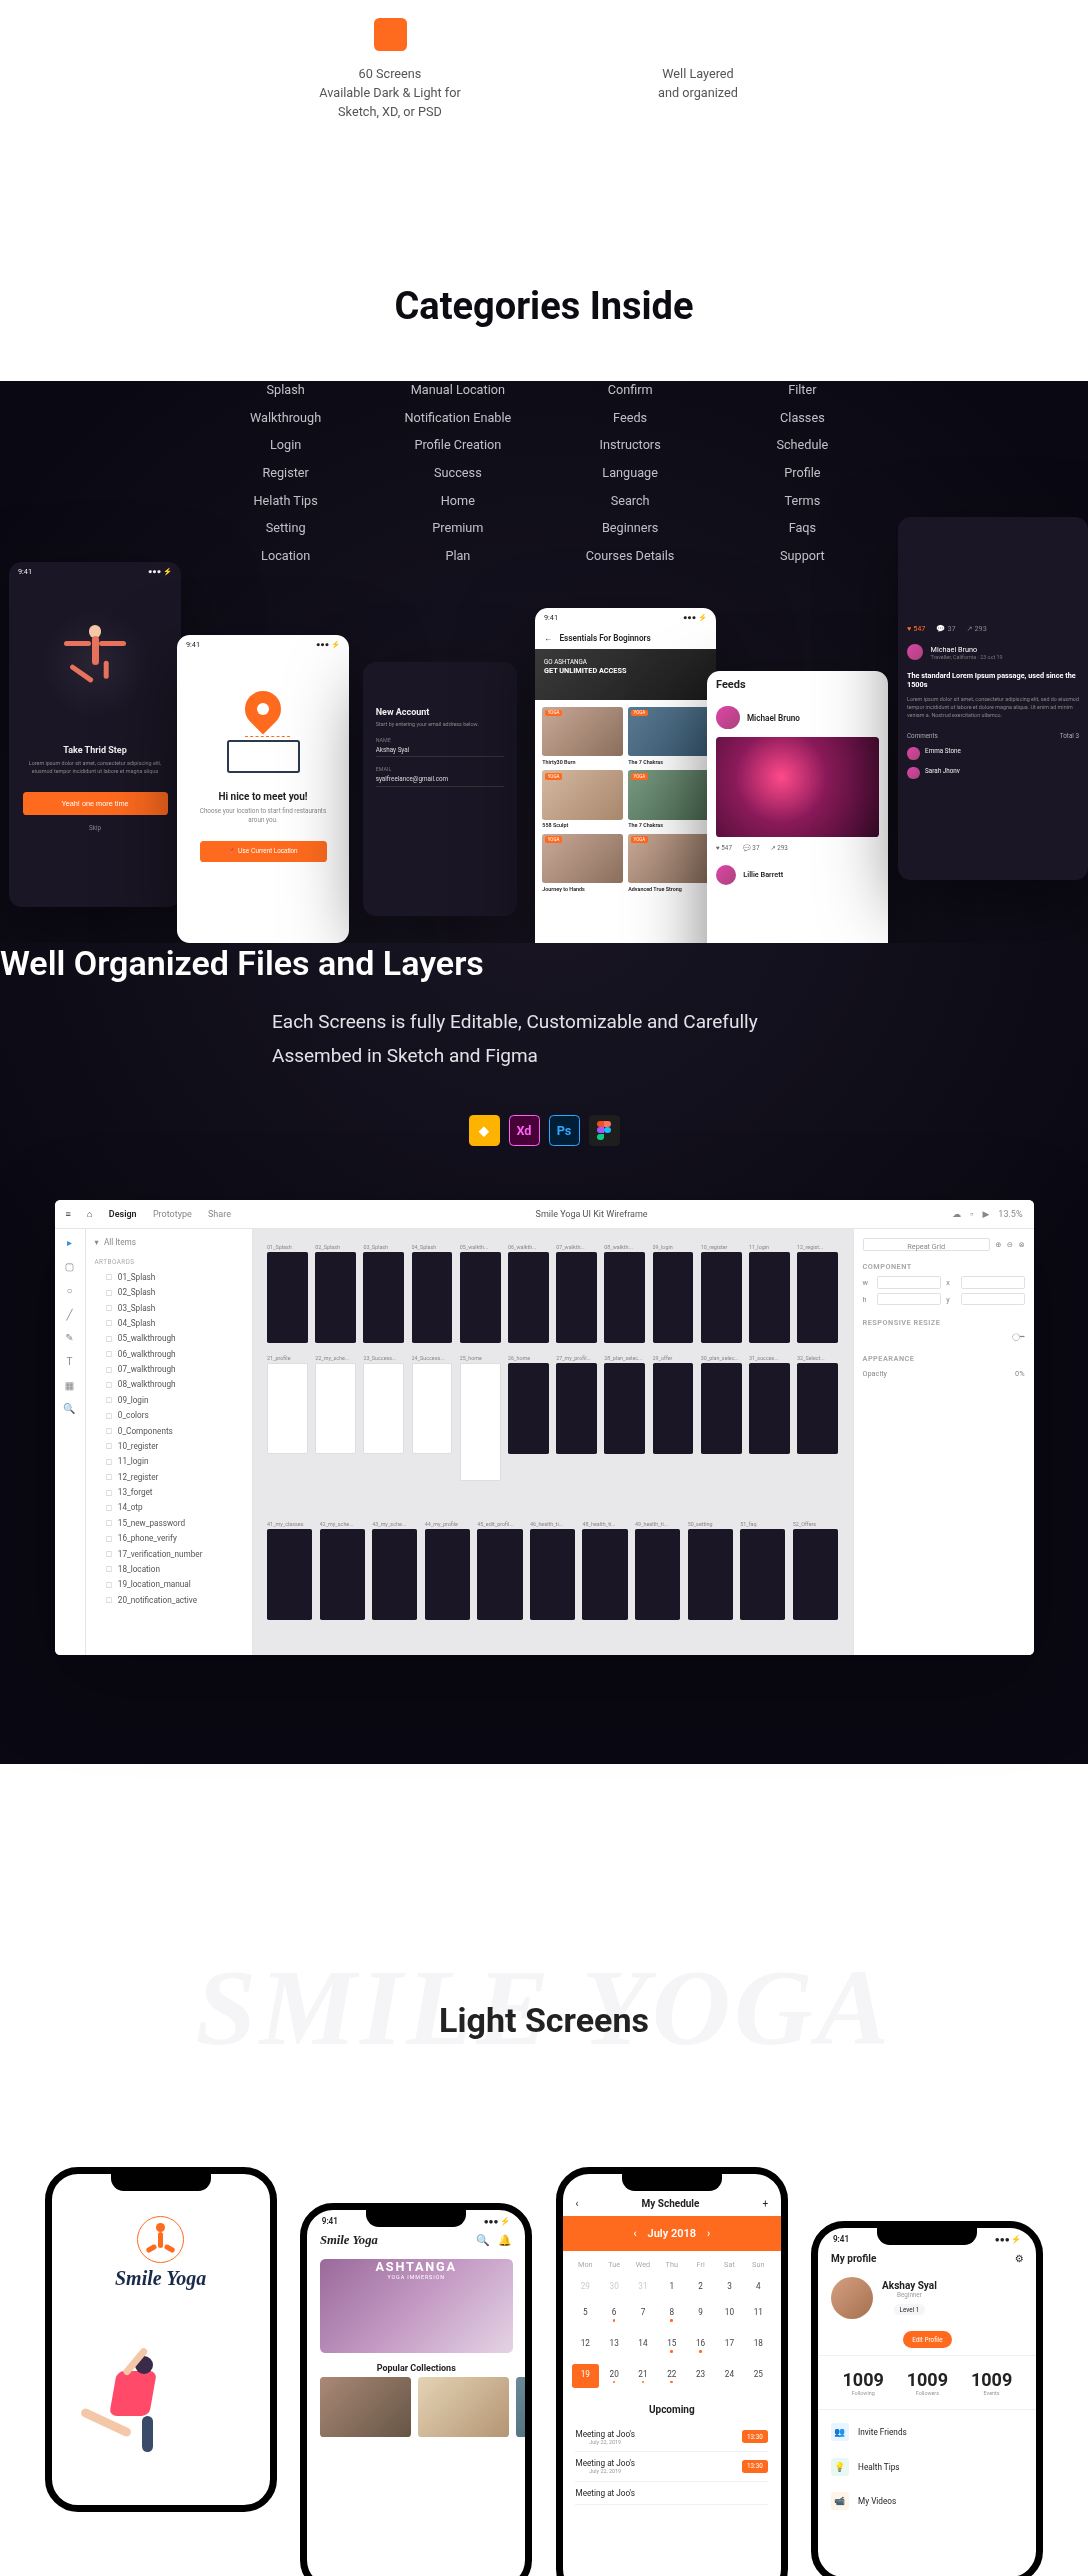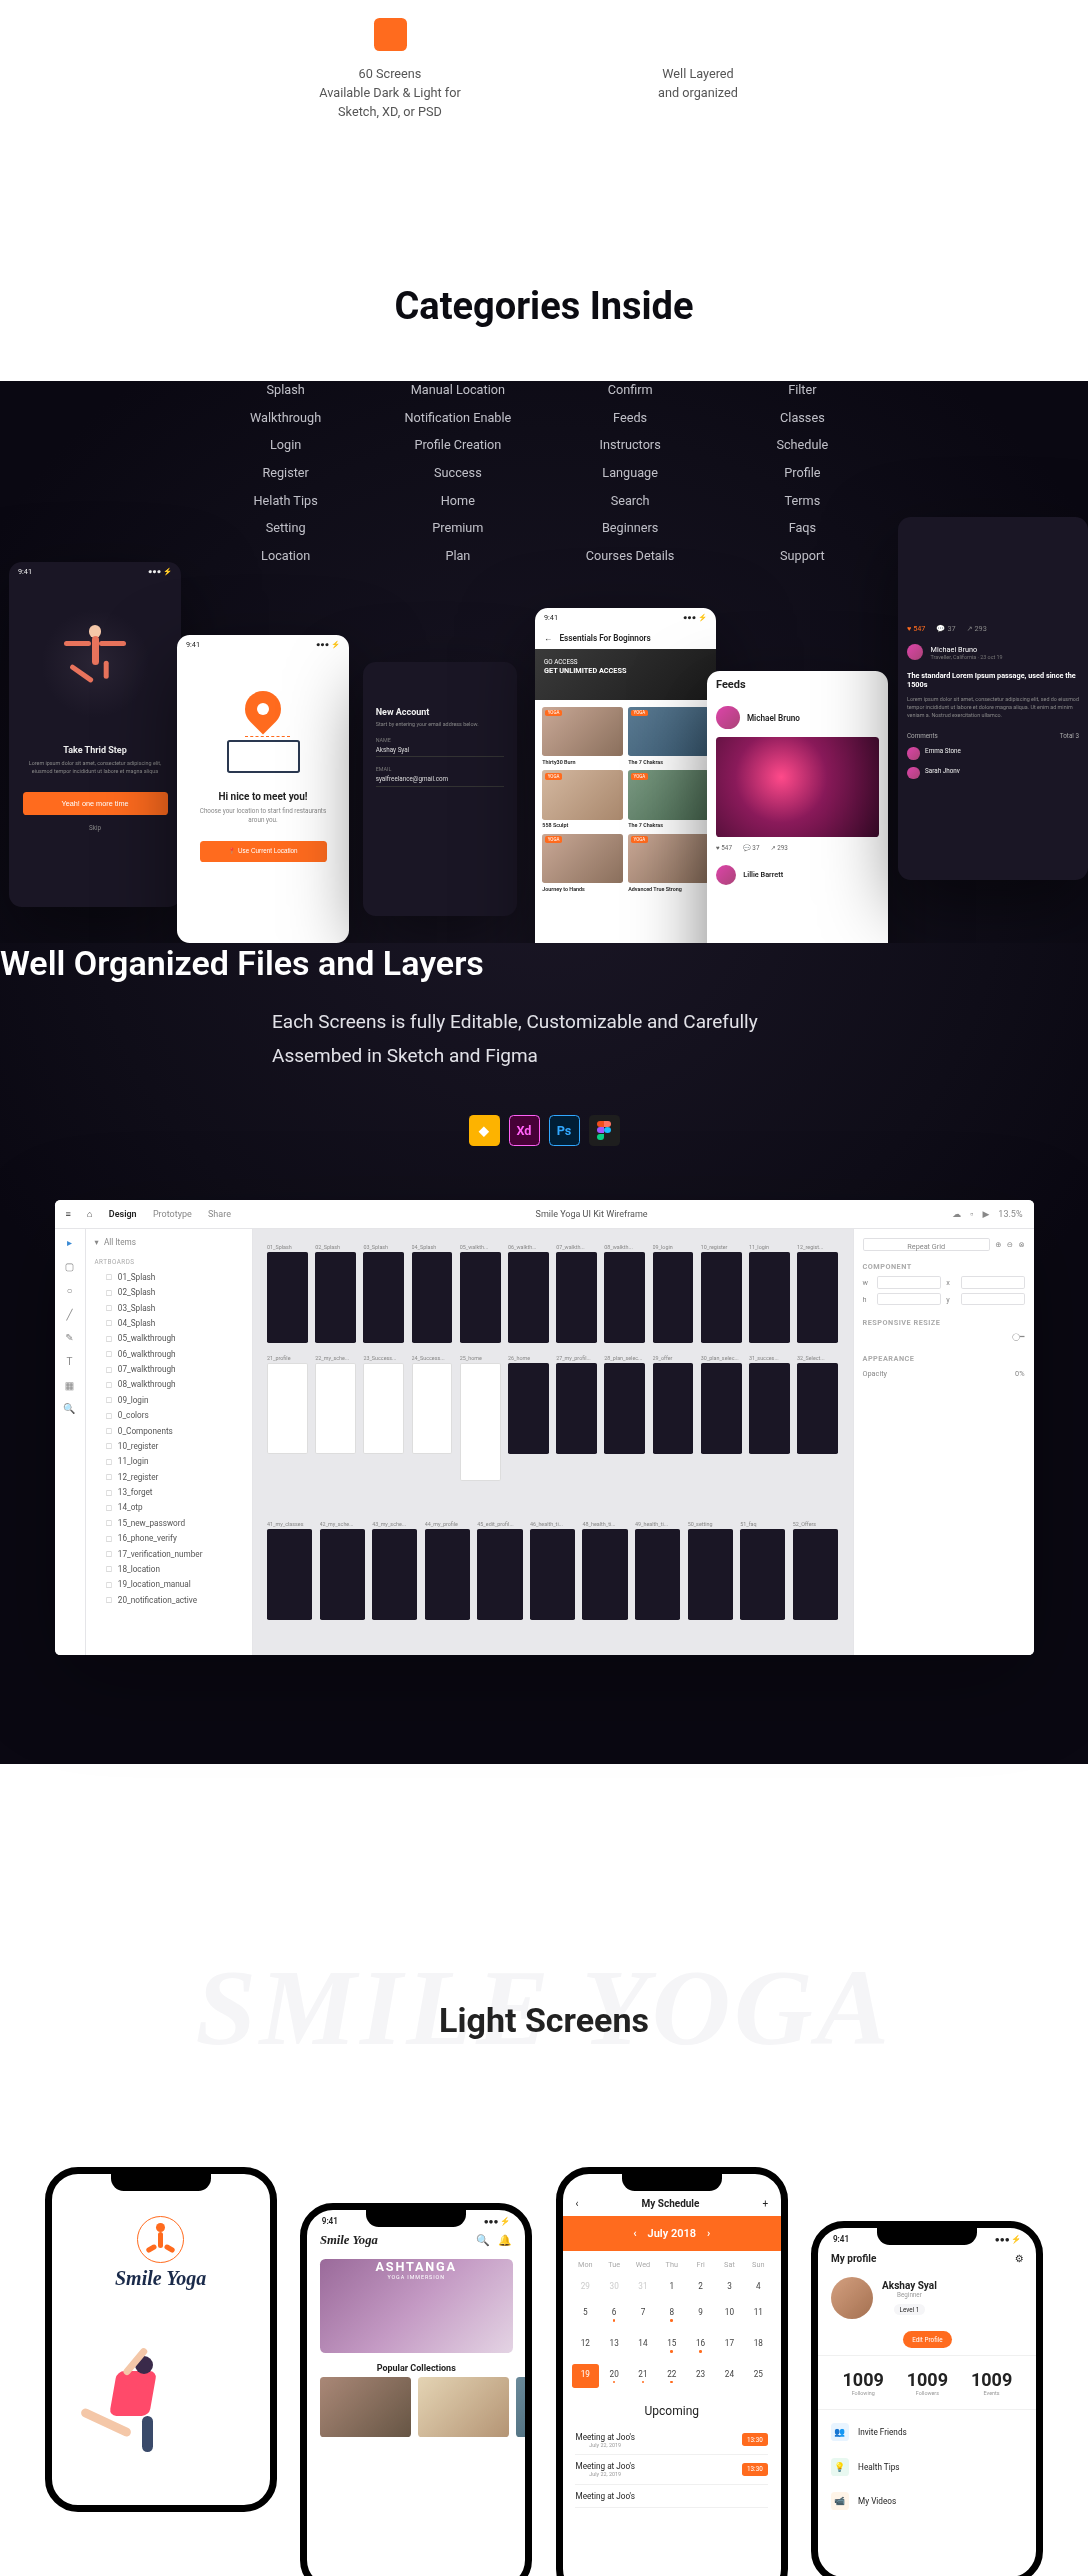--- a/index.html
+++ b/index.html
@@ -193,21 +193,21 @@
 .d3-head-title{font-weight:700}
 .d3-month{background:#ff6b1e;color:#fff;padding:11px 0;display:flex;justify-content:center;align-items:center;gap:11px;font-size:11px;font-weight:600}
 .cal{padding:9px 9px}
 .cal-row{display:grid;grid-template-columns:repeat(7,1fr);text-align:center;font-size:8.2px;margin-bottom:7.3px;gap:1.8px}
 .cal-head{color:#aaa;font-size:7.3px}
 .cal-day{padding:4.5px 0;color:#444}
 .cal-day.other{color:#ccc}
 .cal-day.sel{background:#ff6b1e;color:#fff;border-radius:2.7px}
 .cal-day.dot:after{content:"";display:block;width:2.7px;height:2.7px;background:#ff6b1e;border-radius:50%;margin:1.8px auto 0}
 .d3-upcoming{padding:0 12.7px}
-.d3-upcoming h5{font-size:12px;font-weight:400;margin-bottom:7.3px}
+.d3-upcoming h5{font-size:10px;font-weight:700;margin-bottom:7.3px}
 .d3-event{display:flex;justify-content:space-between;align-items:center;padding:6.3px 0;border-bottom:0.9px solid #f0f0f0}
 .d3-event-l{font-size:8.2px}
 .d3-event-l .sub{font-size:5.4px;color:#999}
 .d3-event-r{background:#ff6b1e;color:#fff;font-size:6.3px;padding:2.7px 5.4px;border-radius:2.7px}
 
 
 .d4{height:363px;margin-top:54px}
 .d4-head{display:flex;justify-content:space-between;padding:7.3px 12.7px;font-size:10px;align-items:center}
 .d4-user{display:flex;gap:9px;padding:5.4px 12.7px;align-items:center}
 .d4-avatar{width:42px;height:42px;border-radius:50%;background:linear-gradient(135deg,#d4a080,#a47050)}
@@ -331,21 +331,21 @@
 
     <div class="phone ph-light ph4">
       <div class="ph-status">
             <span>9:41</span>
             <span>●●● ⚡</span>
           </div>
       <div class="ph4-head">
             <span>←</span>
             <span>Essentials For Boginnors</span>
           </div>
-      <div class="ph4-hero"><span>GO ACCESS</span><strong>GET UNLIMITED ACCESS</strong></div>
+      <div class="ph4-hero"><span>GO ASHTANGA</span><strong>GET UNLIMITED ACCESS</strong></div>
       <div class="card-grid" id="ph4grid">
             <div class="card">
               <div class="card-img ">
                 <span class="badge-sm">YOGA</span>
               </div>
               <div class="card-label">Thirty30 Burn</div>
             </div>
             <div class="card">
               <div class="card-img y2">
                 <span class="badge-sm">YOGA</span>

